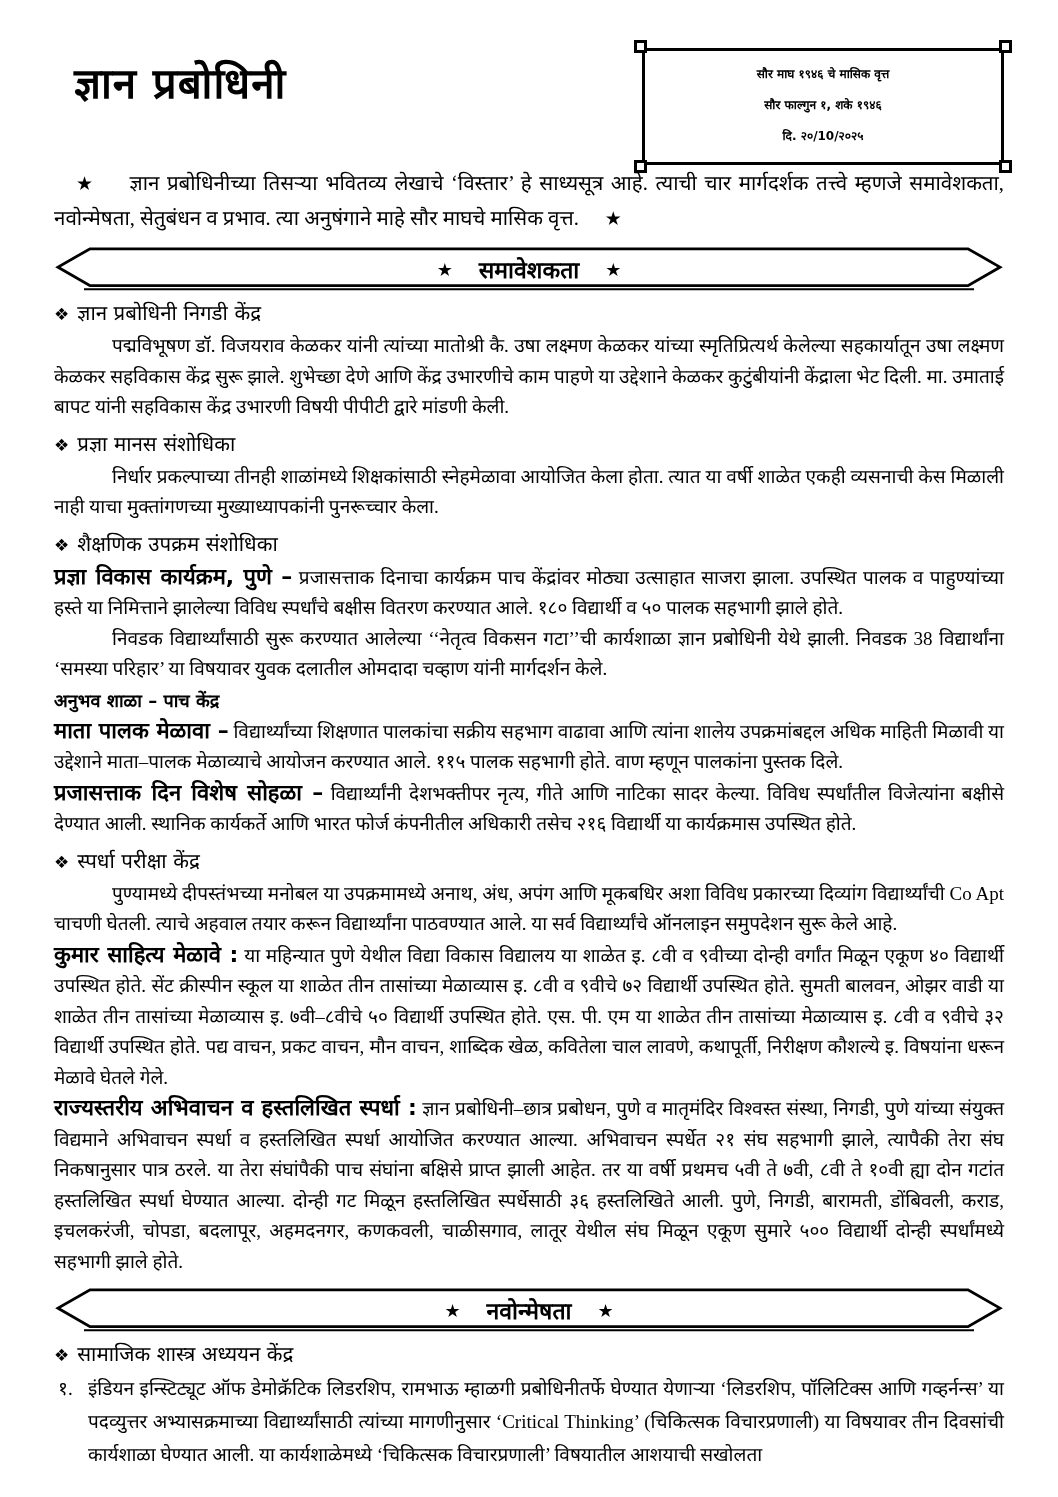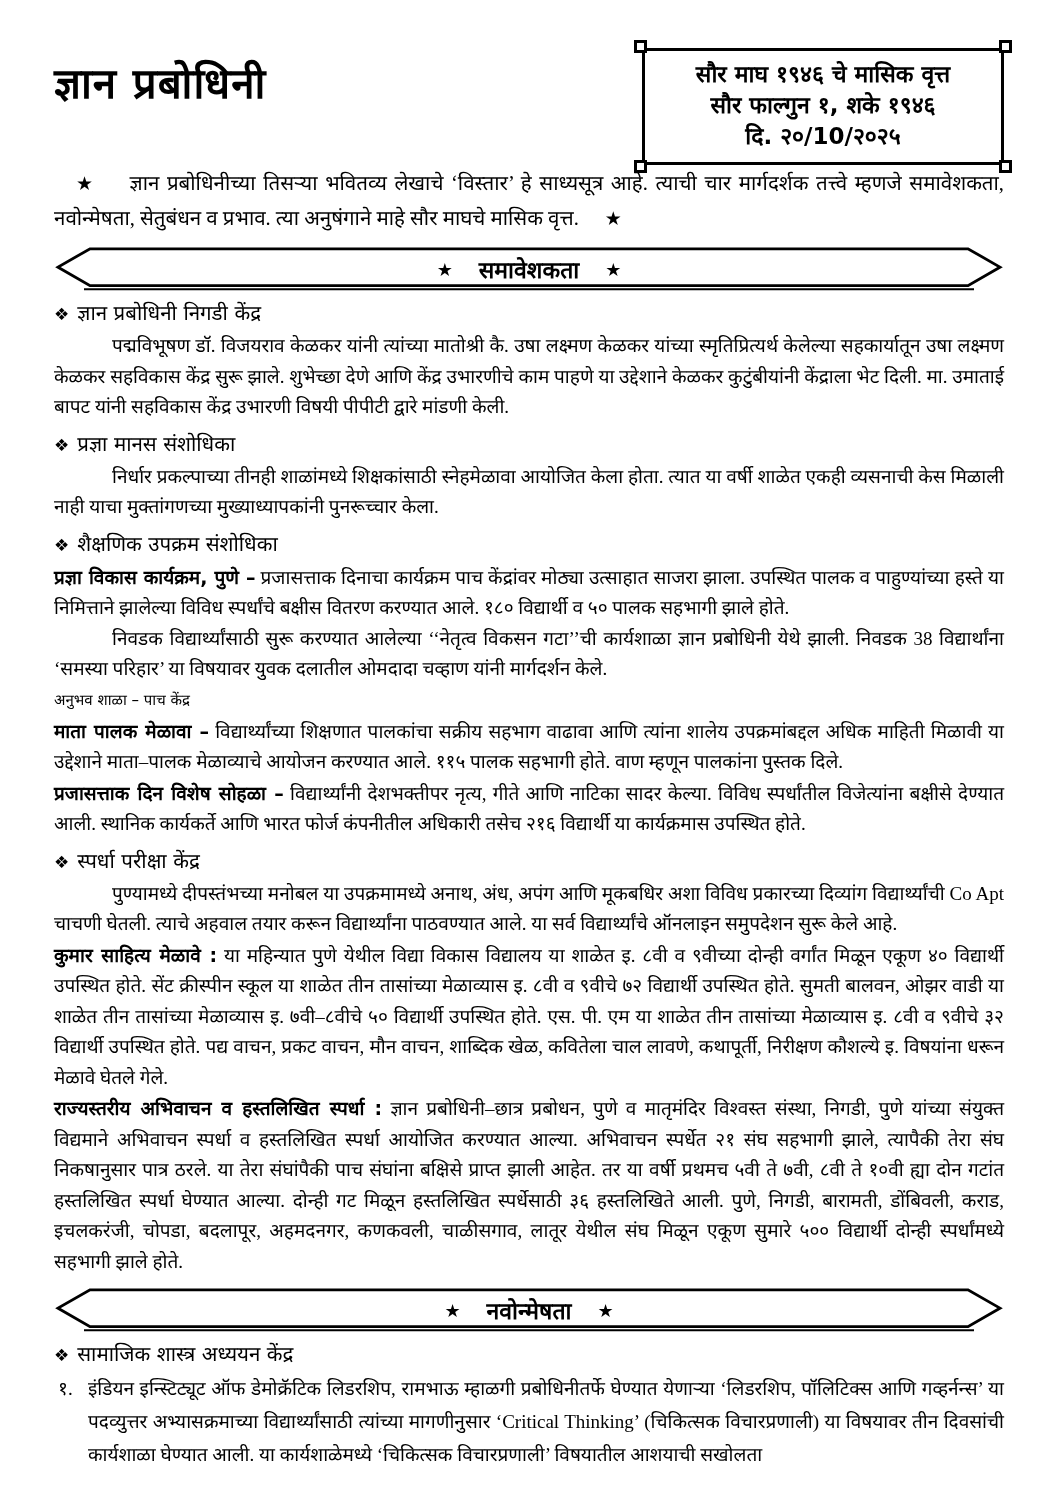--- a/index.html
+++ b/index.html
@@ -5,33 +5,33 @@
   * { margin:0; padding:0; box-sizing:border-box; }
   html,body { background:#ffffff; }
   body {
     width:1058px; height:1497px;
     padding:48px 54px 0 54px;
     color:#000;
     font-family:"Liberation Serif","DejaVu Serif",serif;
     overflow:hidden;
   }
   
-  .header-row { display:flex; justify-content:space-between; align-items:flex-start; height:118px; }
+  .header-row { display:flex; justify-content:space-between; align-items:flex-start; height:118px;margin-left:20px; }
   .masthead {
     font-family:"DejaVu Sans","Liberation Sans",sans-serif;
     font-weight:bold; font-size:42px; line-height:60px; letter-spacing:1px;
     padding-top:6px;
   }
   .date-box {
     position:relative; width:362px;
     border:3px solid #000; background:#fff;
     padding:8px 18px 10px;
     text-align:center;
     font-family:"DejaVu Sans","Liberation Sans",sans-serif;
-    font-weight:bold; font-size:23px; line-height:31px;
+    font-weight:bold; font-size:12px; line-height:31px;
   }
   .corner {
     position:absolute; width:13px; height:13px;
     border:3px solid #000; background:#fff;
   }
   .corner.tl { left:-11px; top:-11px; }
   .corner.tr { right:-11px; top:-11px; }
   .corner.bl { left:-11px; bottom:-11px; }
   .corner.br { right:-11px; bottom:-11px; }
   
@@ -58,25 +58,25 @@
     font-weight:normal; font-size:20.5px; line-height:30px;
     margin:6px 0 2px;
   }
   .sec-heading .bullet { font-size:17px; margin-right:8px; }
   p.body-text {
     font-size:19px; line-height:30.5px; text-align:justify;
   }
   p.indent { text-indent:58px; }
   .lead {
     font-family:"DejaVu Sans","Liberation Sans",sans-serif;
-    font-weight:bold; font-size:19px;
+    font-weight:bold; font-size:22px;
   }
   .sub-heading {
     font-family:"DejaVu Sans","Liberation Sans",sans-serif;
-    font-weight:normal; font-size:15px; line-height:31px;
+    font-weight:bold; font-size:18px; line-height:31px;
   }
   .num-item { display:flex; font-size:19px; line-height:33px; }
   .num-item .num { flex:0 0 34px; padding-left:4px; }
   .num-item .num-text { flex:1; text-align:justify; }
 </style>
 </head>
 <body>
 
 <div class="header-row">
   <h1 class="masthead">ज्ञान प्रबोधिनी</h1>

